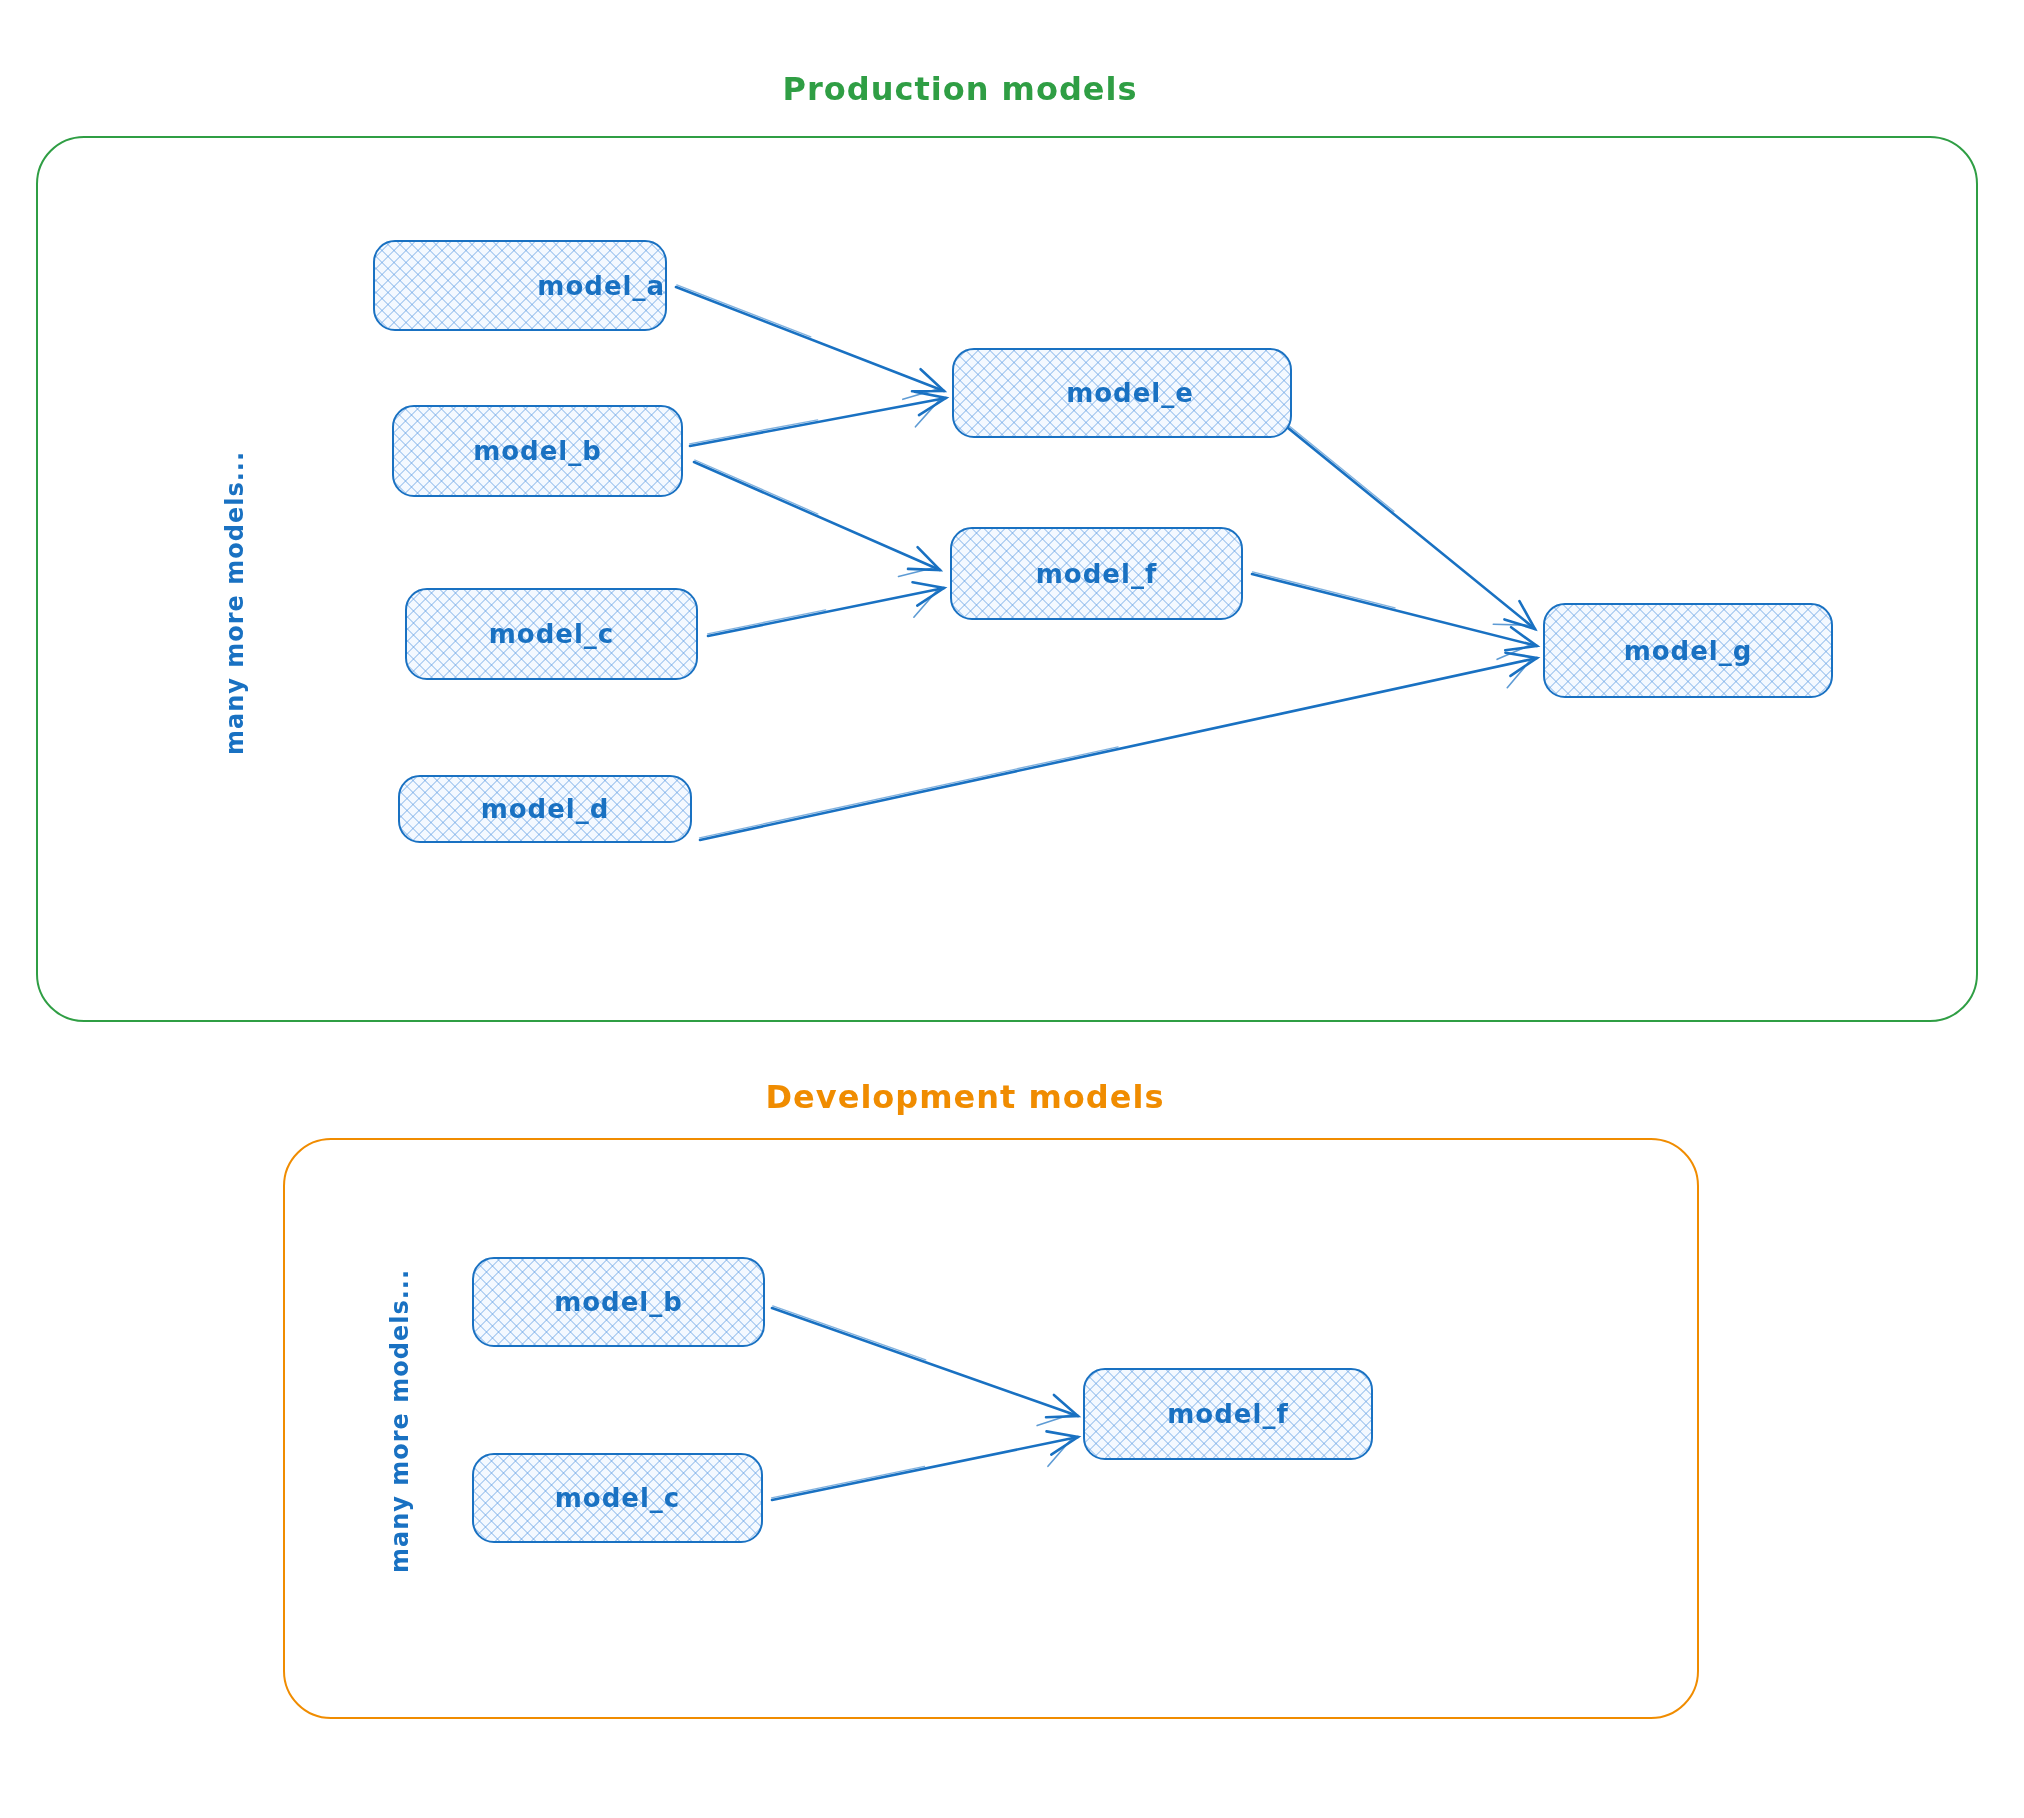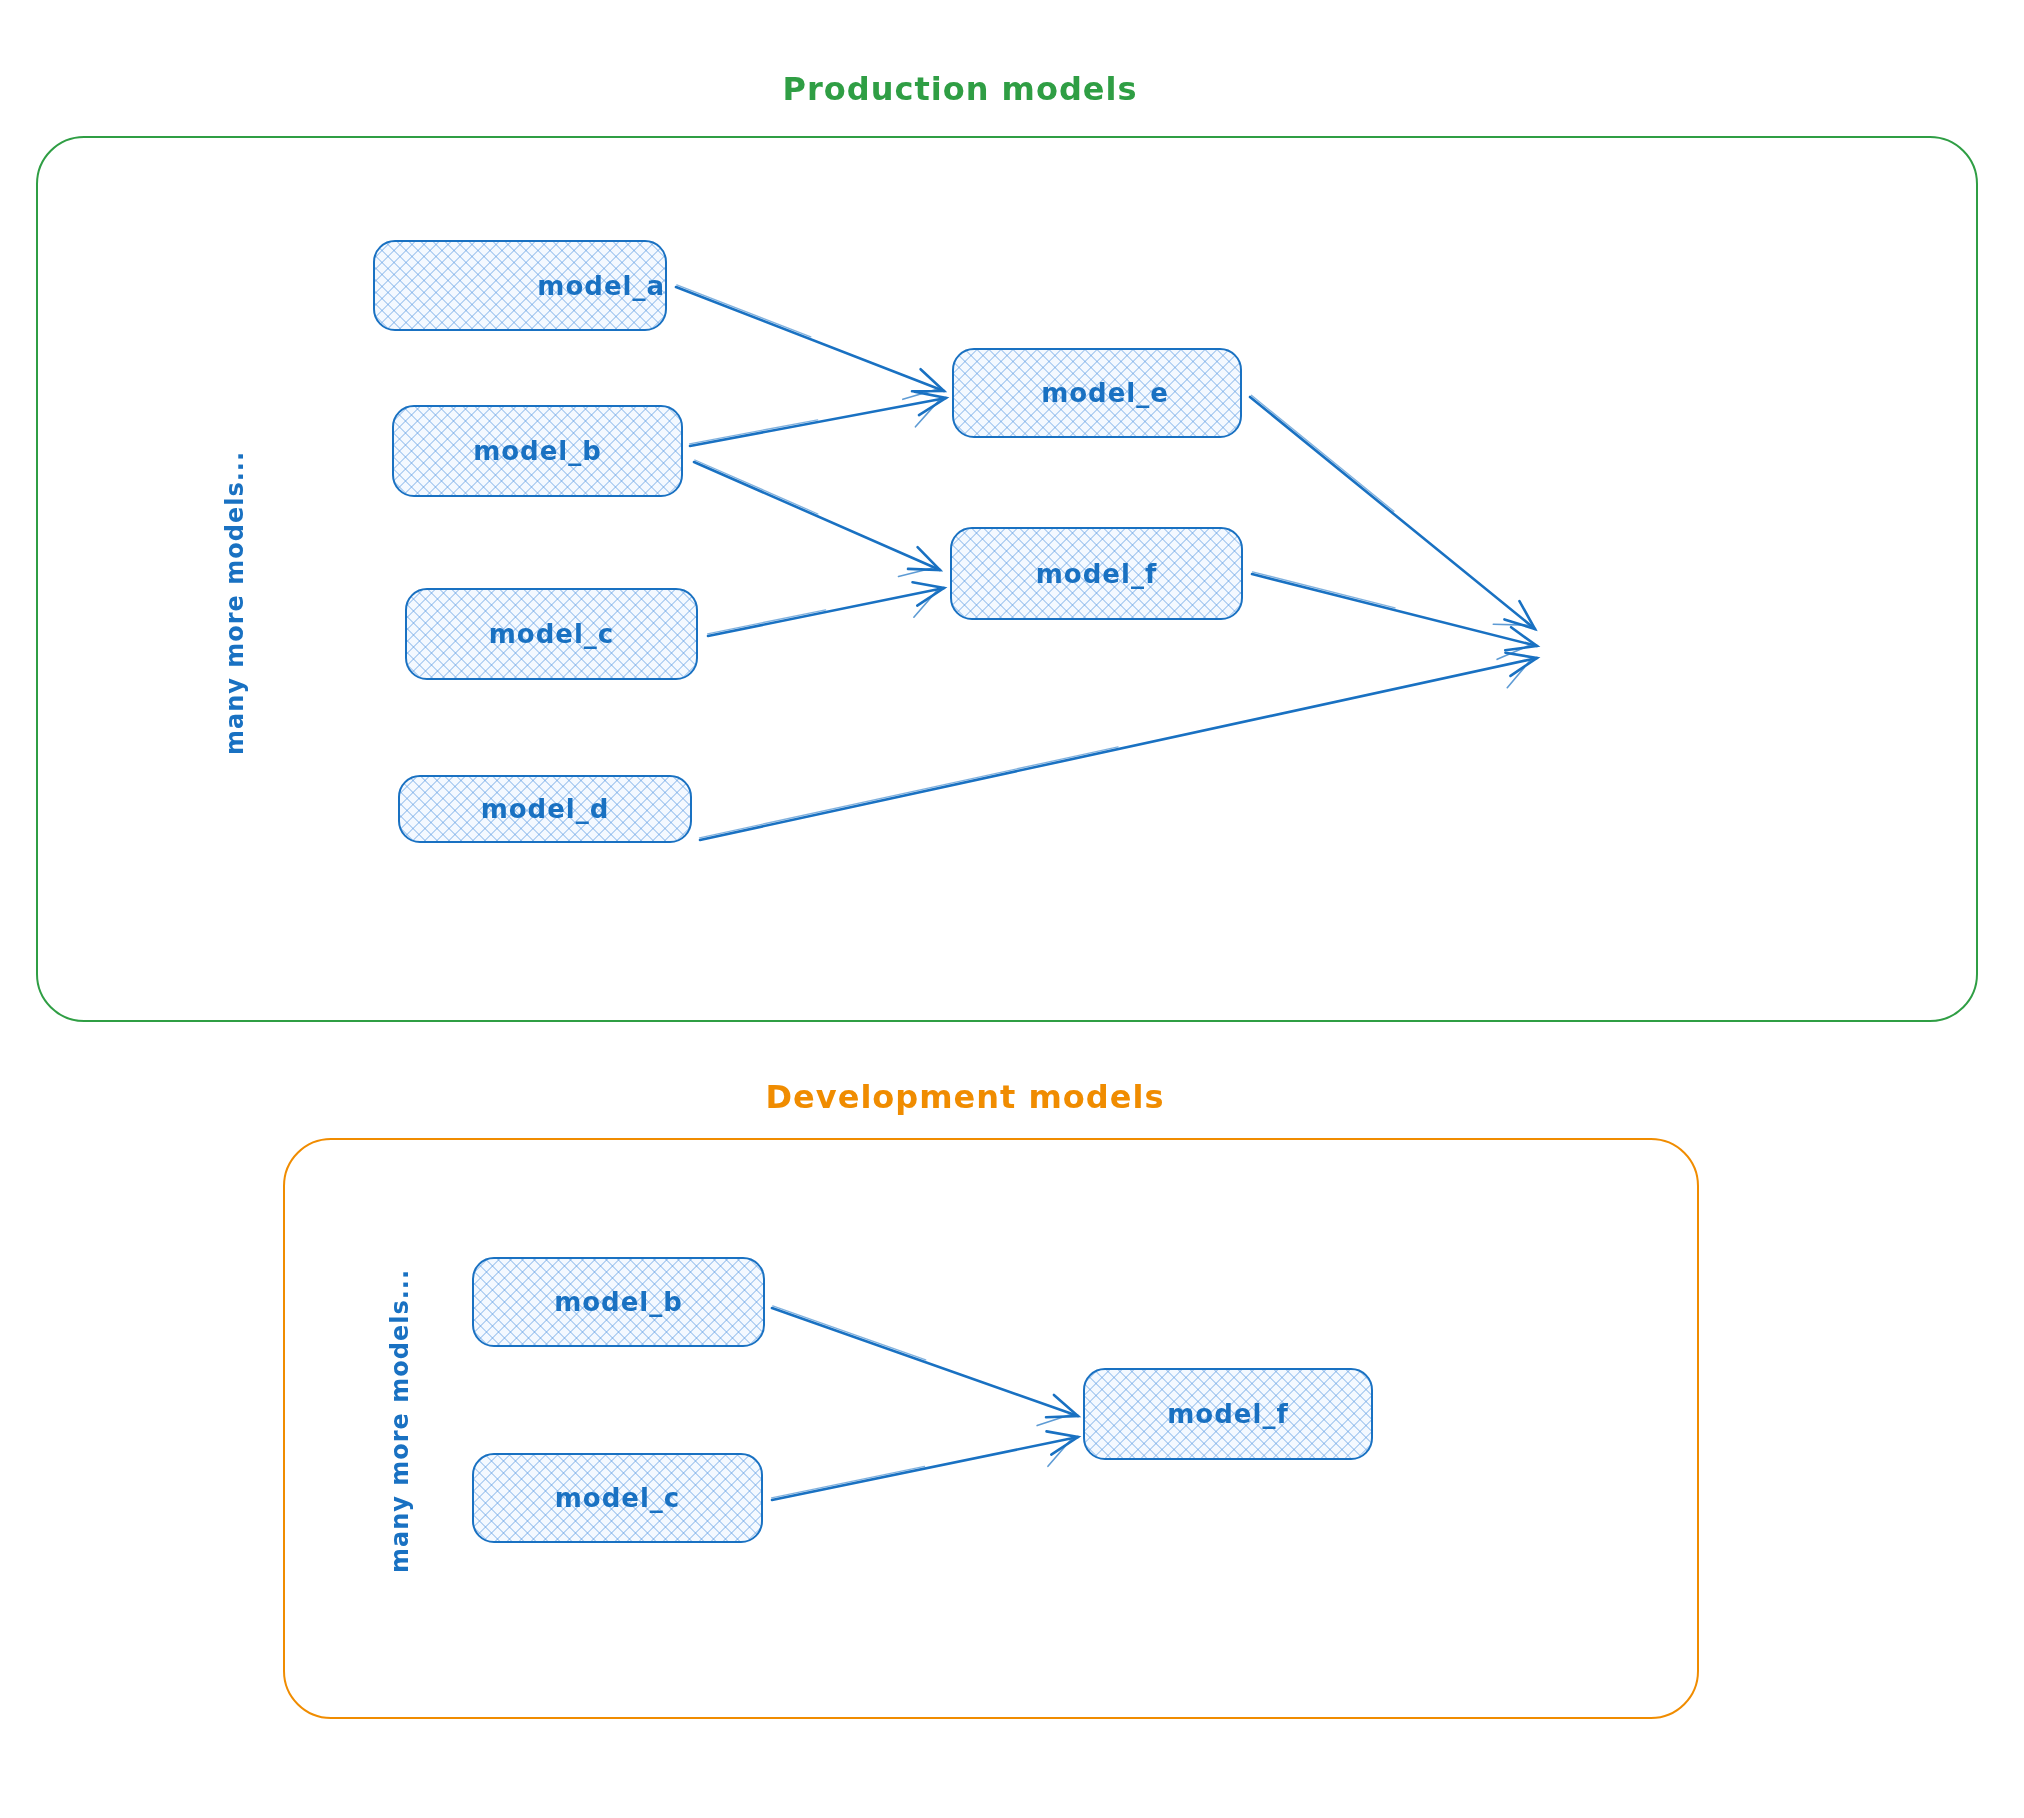--- a/index.html
+++ b/index.html
@@ -65,21 +65,21 @@
     color:var(--blue);
     font-size:26px;
     letter-spacing:1px;
     font-weight:bold;
   }
   
   .n-pa{left:373px;top:240px;width:294px;height:91px;justify-content:flex-end;}
   .n-pb{left:392px;top:405px;width:291px;height:92px;}
   .n-pc{left:405px;top:588px;width:293px;height:92px;}
   .n-pd{left:398px;top:775px;width:294px;height:68px;}
-  .n-pe{left:952px;top:348px;width:290px;height:90px;padding-left:16px;}
+  .n-pe{left:952px;top:348px;width:340px;height:90px;padding-left:16px;}
   .n-pf{left:950px;top:527px;width:293px;height:93px;}
   .n-pg{left:1543px;top:603px;width:290px;height:95px;}
   
   .n-db{left:472px;top:1257px;width:293px;height:90px;}
   .n-dc{left:472px;top:1453px;width:291px;height:90px;}
   .n-df{left:1083px;top:1368px;width:290px;height:92px;}
   #edges-svg{
     position:absolute;left:0;top:0;width:2024px;height:1818px;
     z-index:2;
   }
@@ -143,20 +143,23 @@
   </div>
   <div class="node n-pd">
     <span>model_d</span>
   </div>
   <div class="node n-pe">
     <span>model_e</span>
   </div>
   <div class="node n-pf">
     <span>model_f</span>
   </div>
+  <div class="node n-pg">
+    <span>model_g</span>
+  </div>
 
   <div class="title title-dev">Development models</div>
   <div class="frame frame-dev"></div>
   <div class="side-label side-dev">many more models...</div>
 
   <div class="node n-db">
     <span>model_b</span>
   </div>
   <div class="node n-dc">
     <span>model_c</span>

